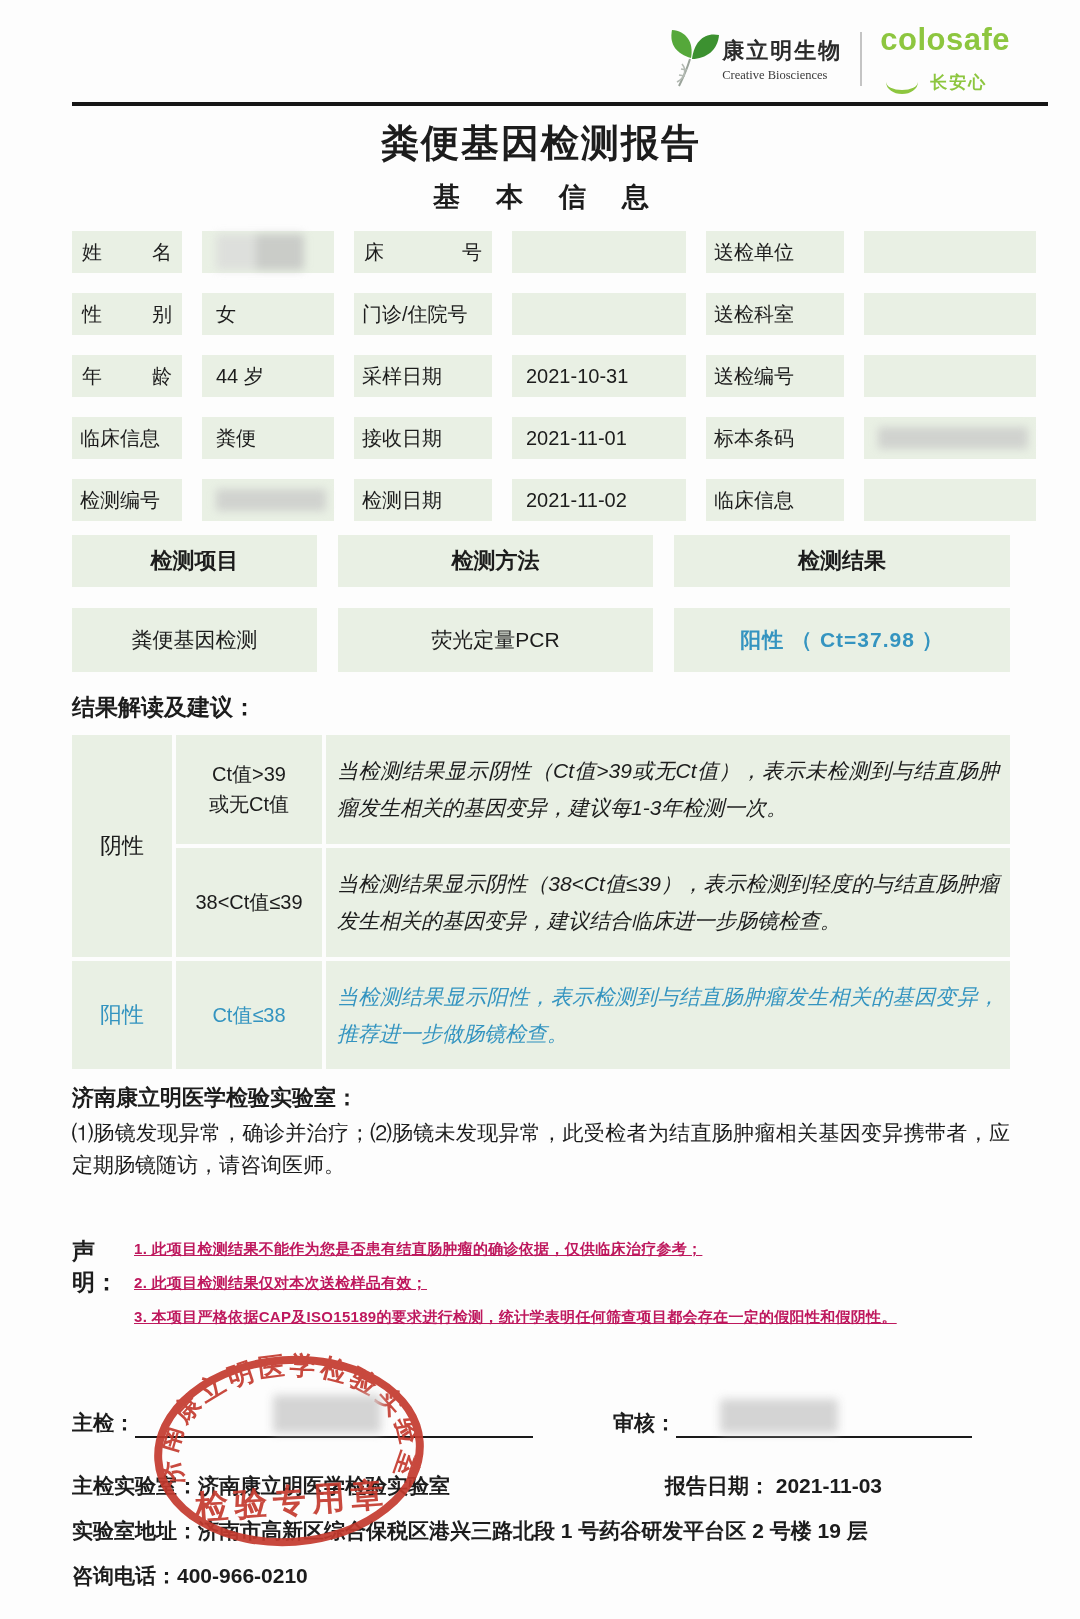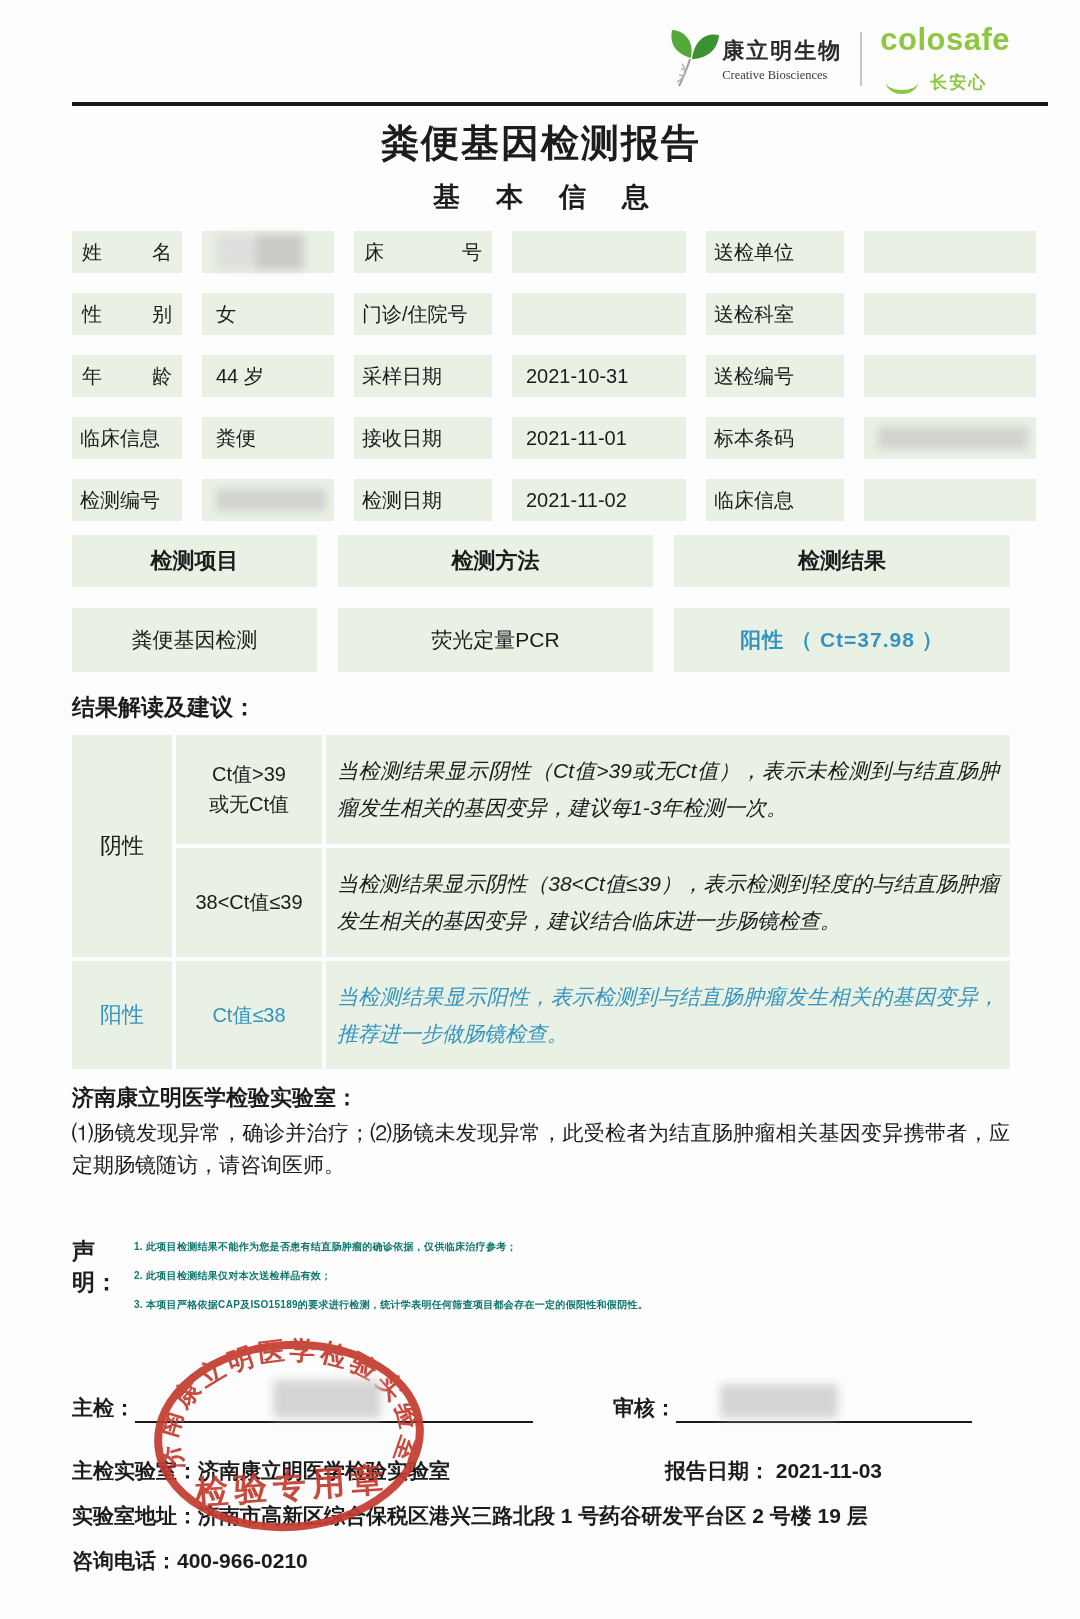--- a/index.html
+++ b/index.html
@@ -51,21 +51,21 @@
   .icell.desc{grid-column:3;padding:17px 11px;line-height:1.78;text-align:justify;font-style:italic;}
   .icell.blue{color:var(--accent-blue);}
   .span2{grid-row:1 / span 2;}
   
   .colon-intro{margin-top:14px;font-size:22px;font-weight:700;}
   .colon-detail{margin-top:4px;font-size:21px;line-height:1.5;text-align:justify;}
   
   .statement{margin-top:56px;display:flex;}
   .stmt-label{font-size:23px;font-weight:700;width:62px;flex:none;}
   .stmt-items{padding-top:4px;}
-  .stmt-item{font-size:10px;font-weight:600;color:#0f766e;margin-bottom:15px;letter-spacing:.3px;}
+  .stmt-item{font-size:15px;font-weight:600;color:#be185d;margin-bottom:15px;letter-spacing:.3px;text-decoration:underline;}
   
   .bottom{position:relative;margin-top:62px;}
   .sig-row{display:flex;align-items:flex-end;}
   .sig{display:flex;align-items:flex-end;}
   .sig-label{font-size:21px;font-weight:700;line-height:30px;}
   .sig-line{position:relative;display:inline-block;border-bottom:2px solid #1a1a1a;height:34px;}
   .sig1 .sig-line{width:398px;}
   .sig2{margin-left:80px;}
   .sig2 .sig-line{width:296px;}
   .redact{display:inline-block;background:#c6c6c6;opacity:.7;filter:blur(4px);border-radius:2px;}

